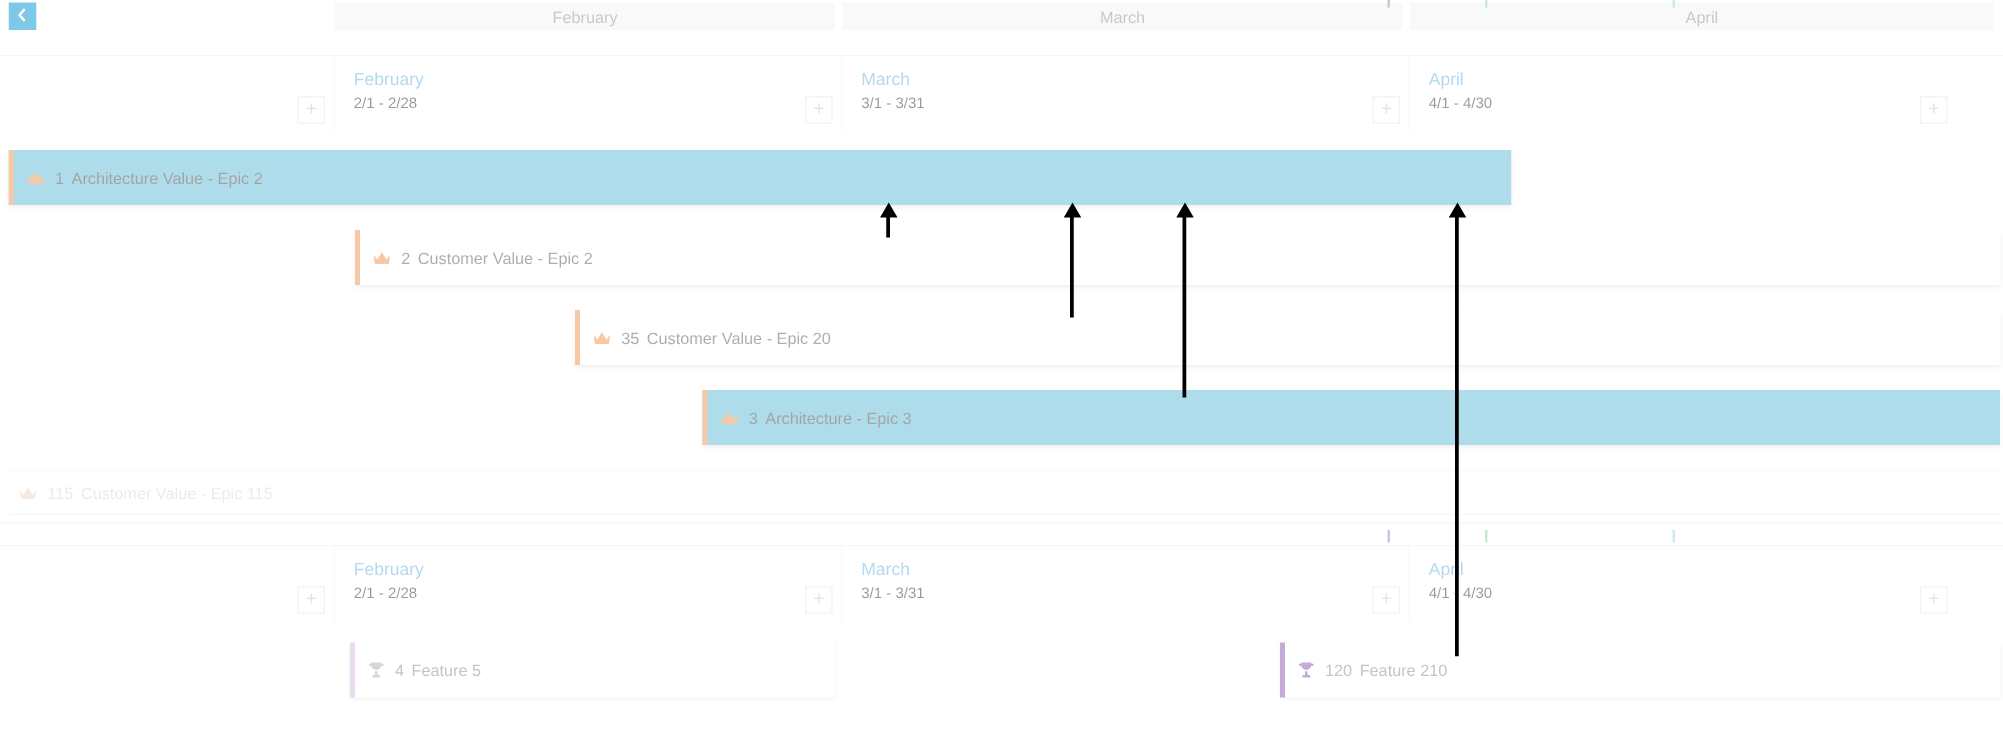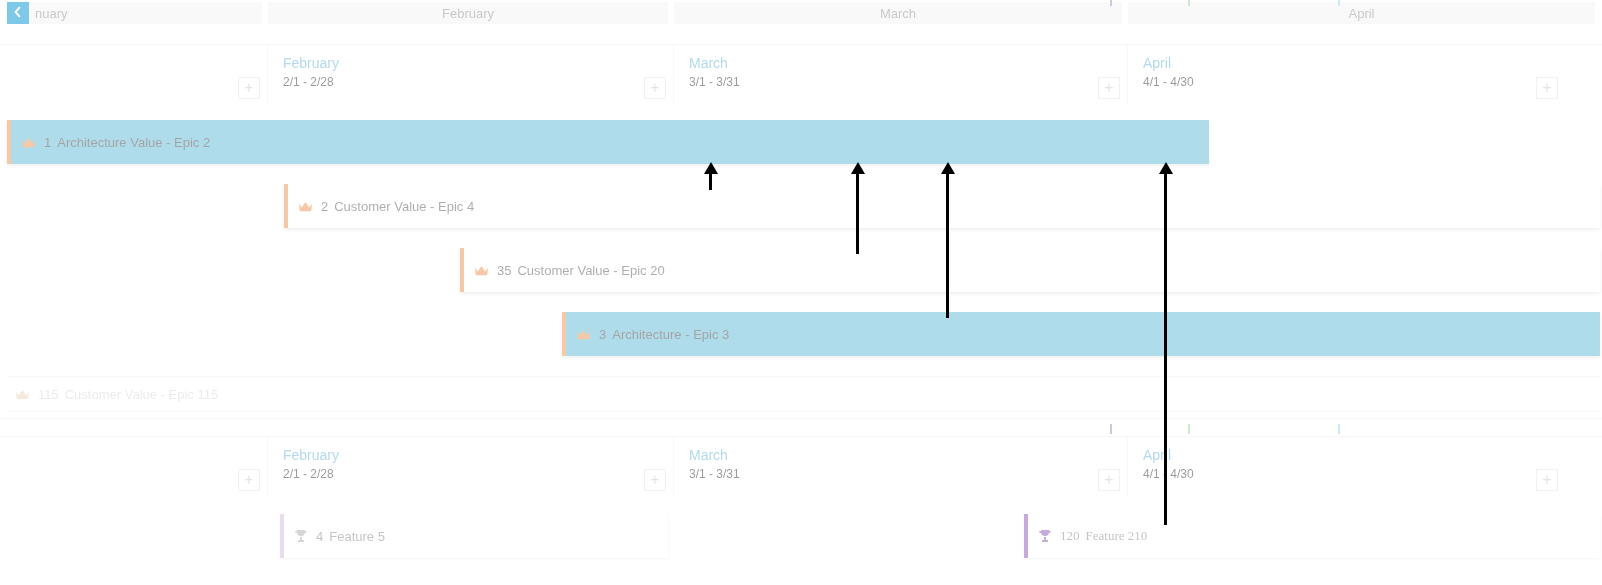--- a/index.html
+++ b/index.html
@@ -167,23 +167,20 @@
     position: absolute;
     left: 0; right: 0;
     height: 1px;
     background: #e8e8e8;
   }
 </style>
 </head>
 <body>
 
 <div class="month-header-row">
-  <div class="month-hdr" style="left:7px;width:255px;justify-content:flex-start;padding-left:28px;">
-      <span>nuary</span>
-    </div>
   <div class="month-hdr" style="left:268px;width:400px;">
       <span>February</span>
     </div>
   <div class="month-hdr" style="left:674px;width:448px;">
       <span>March</span>
     </div>
   <div class="month-hdr" style="left:1128px;width:467px;">
       <span>April</span>
     </div>
 </div>
@@ -227,21 +224,21 @@
       </svg></span>
   <span class="epic-num">1</span>
   <span>Architecture Value - Epic 2</span>
 </div>
 
 <div class="epic-bar epic-white" style="left:284px;top:184px;width:1316px;">
   <span class="crown-icon orange"><svg viewBox="0 0 16 14">
         <path d="M1 4 L4 8 L8 2 L12 8 L15 4 L14 12 L2 12 Z"></path>
       </svg></span>
   <span class="epic-num">2</span>
-  <span>Customer Value - Epic 4</span>
+  <span>Customer Value - Epic 2</span>
 </div>
 
 <div class="epic-bar epic-white" style="left:460px;top:248px;width:1140px;">
   <span class="crown-icon orange"><svg viewBox="0 0 16 14">
         <path d="M1 4 L4 8 L8 2 L12 8 L15 4 L14 12 L2 12 Z"></path>
       </svg></span>
   <span class="epic-num">35</span>
   <span>Customer Value - Epic 20</span>
 </div>
 
@@ -289,21 +286,21 @@
 </div>
 
 <div class="feature-bar" style="left:280px;top:514px;width:388px;border-left-color:#c9a8d8;">
   <span class="trophy-icon"><svg viewBox="0 0 14 14">
         <path fill="#999" d="M3 1h8v2a4 4 0 0 1-8 0V1zm3 7h2v3h2v2H4v-2h2V8zM1 2h2v2a2 2 0 0 1-2-2zm10 0h2a2 2 0 0 1-2 2V2z"></path>
       </svg></span>
   <span class="epic-num">4</span>
   <span>Feature 5</span>
 </div>
 
-<div class="feature-bar" style="left:1024px;top:514px;width:576px;border-left-color:#6b2fa0;font-family:Liberation Serif, serif;">
+<div class="feature-bar" style="left:1024px;top:514px;width:576px;border-left-color:#6b2fa0;">
   <span class="trophy-icon"><svg viewBox="0 0 14 14">
         <path fill="#6b2fa0" d="M3 1h8v2a4 4 0 0 1-8 0V1zm3 7h2v3h2v2H4v-2h2V8zM1 2h2v2a2 2 0 0 1-2-2zm10 0h2a2 2 0 0 1-2 2V2z"></path>
       </svg></span>
   <span class="epic-num">120</span>
   <span>Feature 210</span>
 </div>
 
 <div class="wash"></div>
 
 <div class="arrow" style="left:709px;top:164px;">

